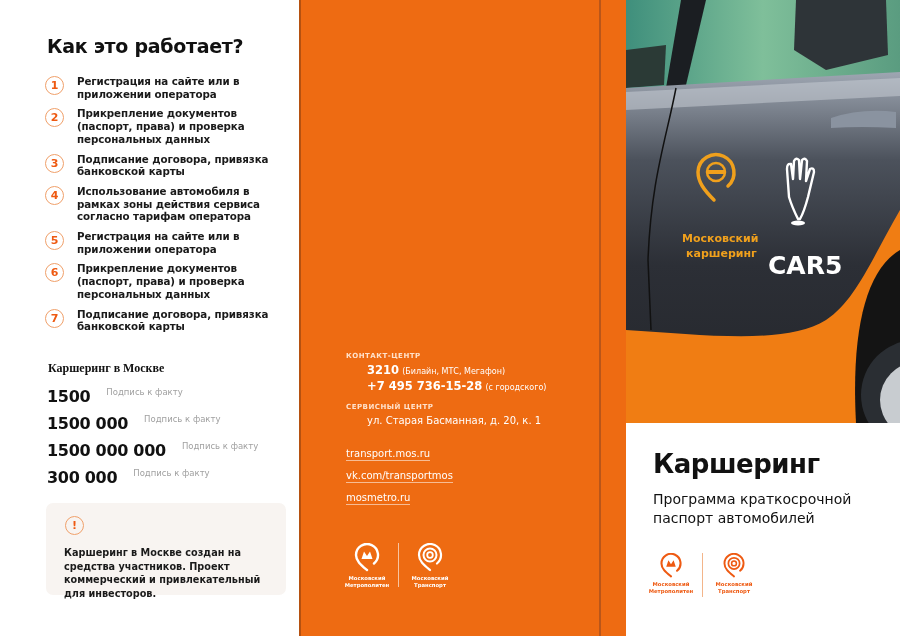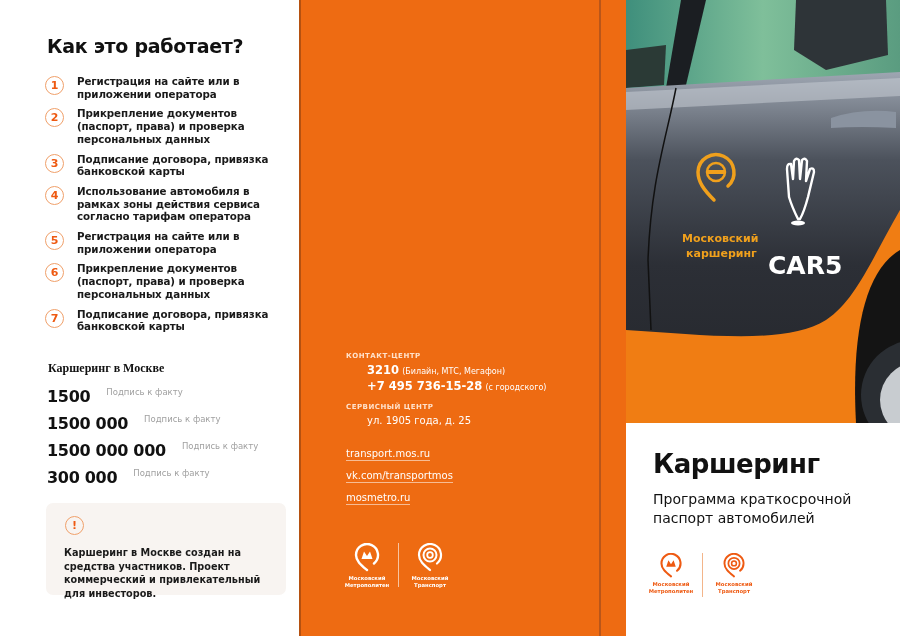--- a/index.html
+++ b/index.html
@@ -128,21 +128,21 @@
   <div class="c-line">
     <b>3210</b>
     <small>(Билайн, МТС, Мегафон)</small>
   </div>
   <div class="c-line">
     <b>+7 495 736-15-28</b>
     <small>(с городского)</small>
   </div>
   <div class="c-gap"></div>
   <div class="c-label">СЕРВИСНЫЙ ЦЕНТР</div>
-  <div class="c-line">ул. 1905 года, д. 25</div>
+  <div class="c-line">ул. Старая Басманная, д. 20, к. 1</div>
   <div class="c-gap" style="height:14px"></div>
   <a class="c-link">transport.mos.ru</a><br>
   <a class="c-link">vk.com/transportmos</a><br>
   <a class="c-link">mosmetro.ru</a>
 </div>
 
 <div class="logos logos-mid">
   <div class="logo">
     <svg width="30" height="30" viewBox="0 0 30 30">
       <path d="M15 27 C9 22 4 18 4 12 A11 11 0 1 1 22 20.5" fill="none" stroke="#fff" stroke-width="2.4" stroke-linecap="round"></path>

